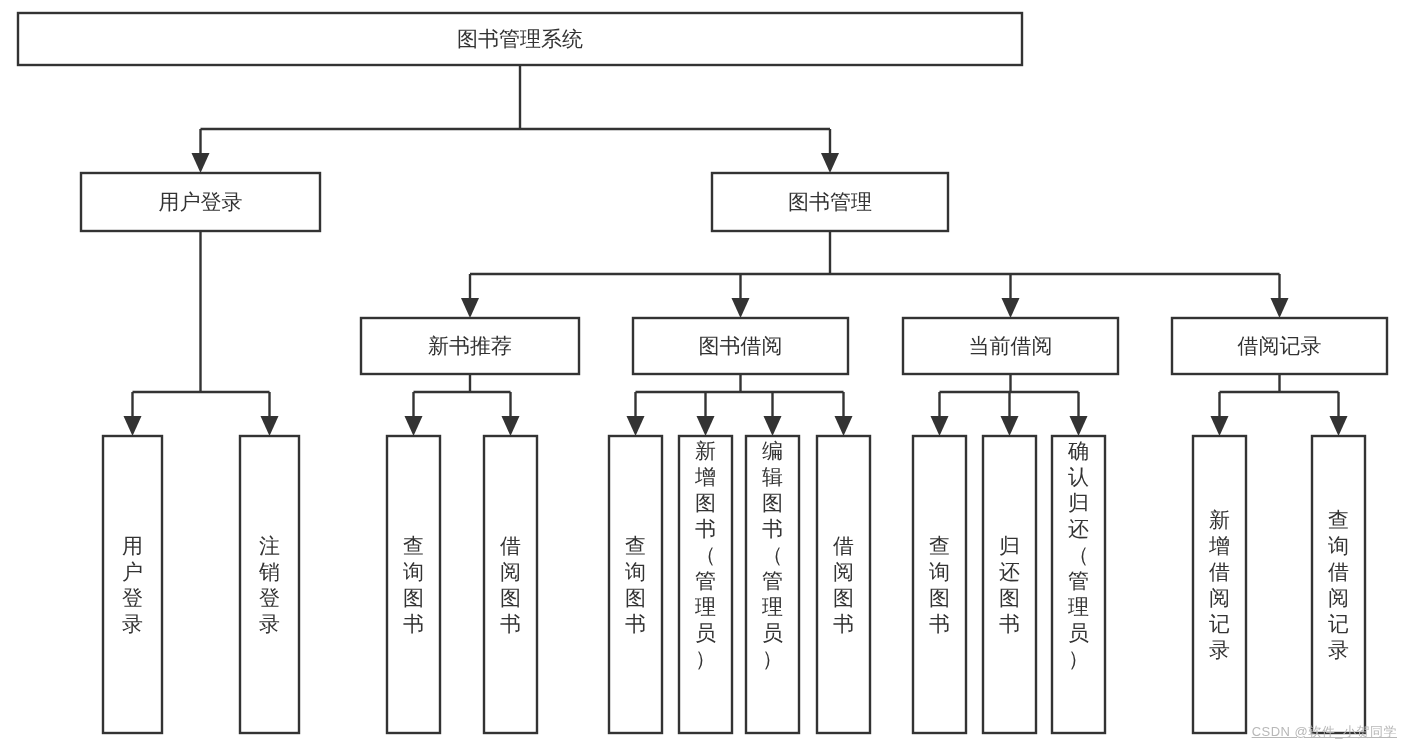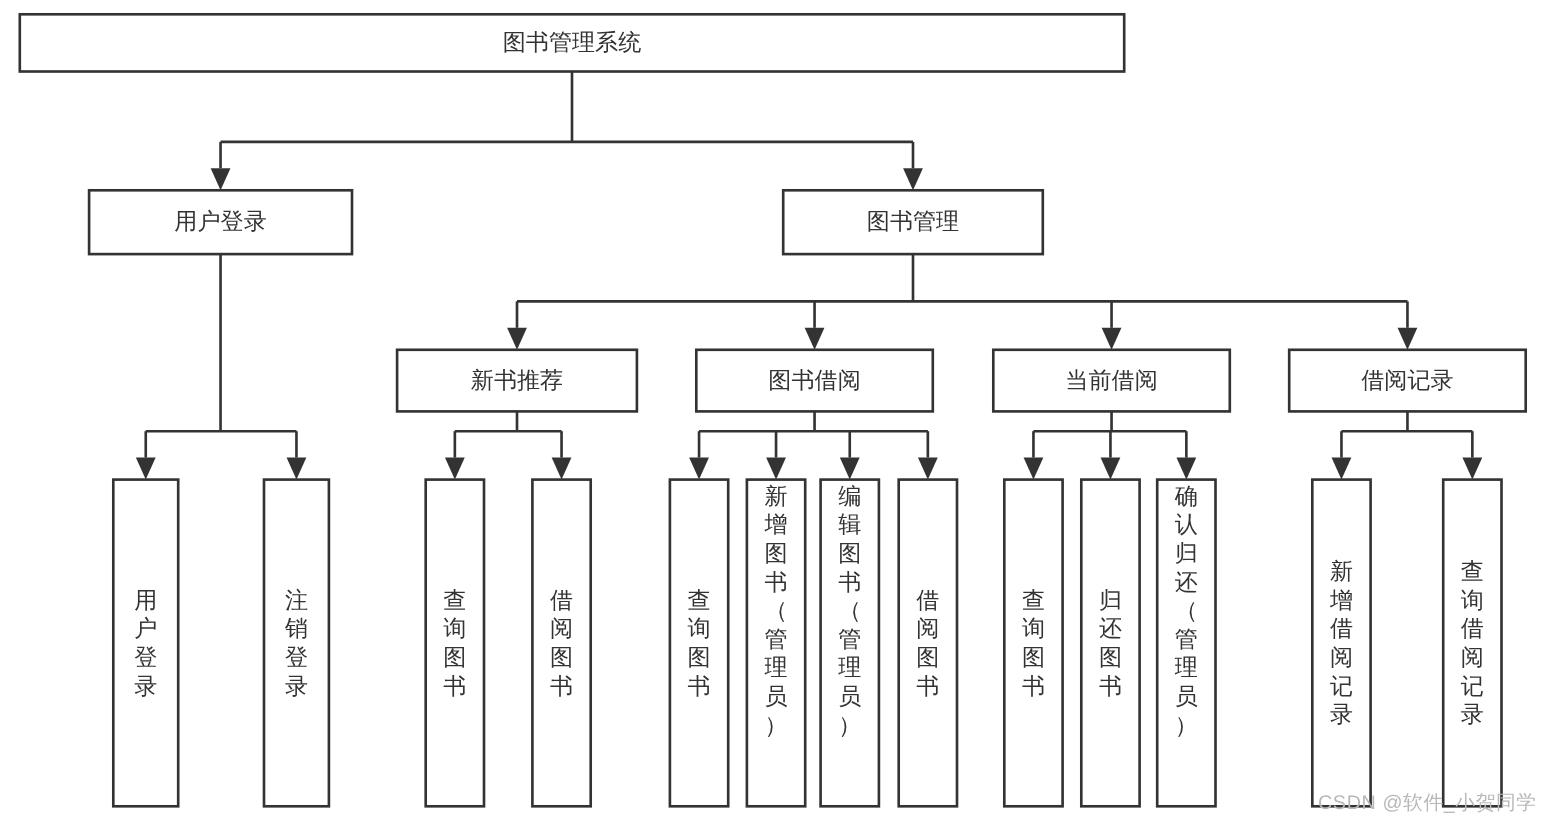--- a/index.html
+++ b/index.html
@@ -52,25 +52,26 @@
   }
   .arrow-head {
     fill: #333333;
     stroke: none;
   }
   .watermark {
     position: absolute;
     right: 8px;
     bottom: 6px;
     font-family: "Liberation Sans", "DejaVu Sans", sans-serif;
-    font-size: 18px;
+    font-size: 13px;
     color: #b8b8b8;
     letter-spacing: 0.5px;
     white-space: nowrap;
     pointer-events: none;
+    text-decoration: underline;
   }
 </style>
 </head>
 <body>
 
 <div id="diagram-root">
   <svg class="flow" id="flow-svg" viewBox="0 0 1405 747">
       <g>
         <line x1="520" y1="65" x2="520" y2="129" class="connector"></line>
         <line x1="200.5" y1="129" x2="830" y2="129" class="connector"></line>

